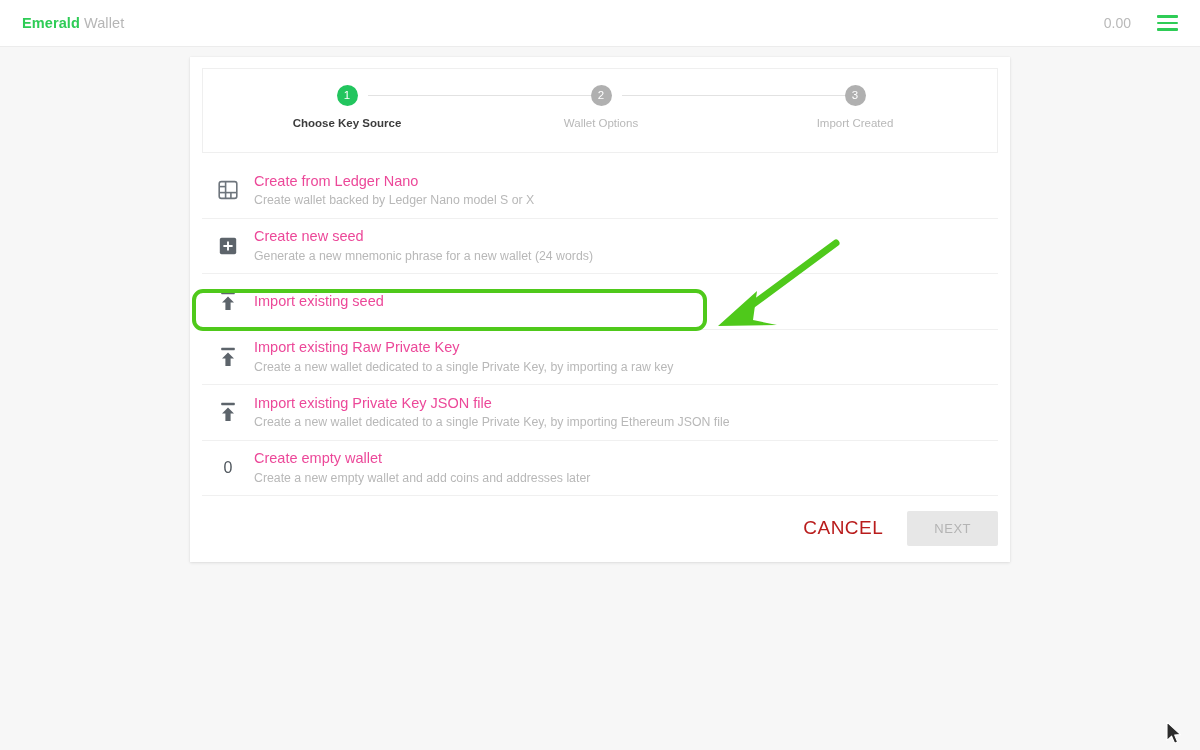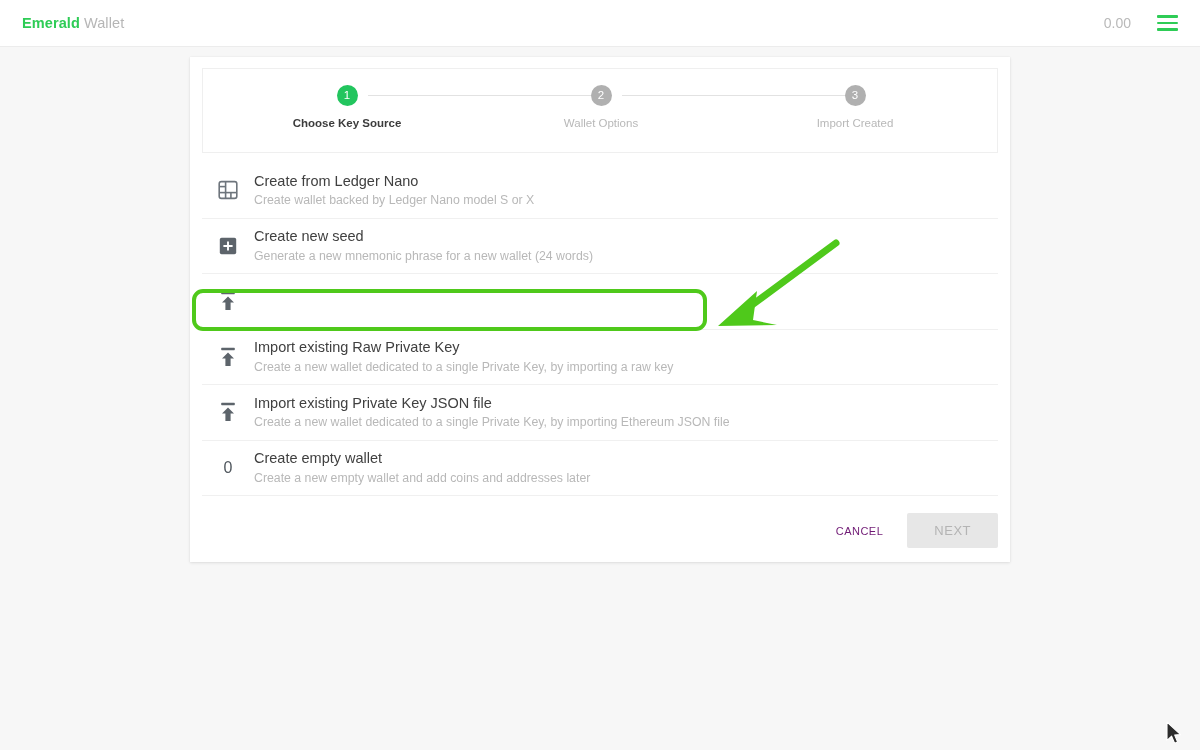--- a/index.html
+++ b/index.html
@@ -129,21 +129,21 @@
     width: 52px;
     flex: 0 0 52px;
     display: flex;
     align-items: center;
     justify-content: center;
     color: #6e757c;
   }
   .opt-text { display: flex; flex-direction: column; justify-content: center; }
   .opt-title {
     font-size: 14.5px;
-    color: #404040;
+    color: #ec4899;
     line-height: 1.25;
   }
   .opt-sub {
     font-size: 12.3px;
     color: #b8b8b8;
     line-height: 1.35;
     margin-top: 2px;
   }
 
   
@@ -156,22 +156,22 @@
   
   .footer {
     position: absolute;
     right: 12px; bottom: 14px;
     display: flex;
     align-items: center;
     gap: 16px;
   }
   .btn-cancel {
     background: none; border: none;
-    color: #701a75;
-    font-size: 11px;
+    color: #b91c1c;
+    font-size: 19px;
     letter-spacing: .5px;
     font-family: "Liberation Sans", sans-serif;
     padding: 9px 8px;
     cursor: pointer;
   }
   .btn-next {
     background: #e7e7e7;
     border: none;
     color: #b4b4b4;
     font-size: 13px;
@@ -273,20 +273,21 @@
     </div>
 
     <div class="option">
       <div class="opt-icon">
         <svg width="18" height="20" viewBox="0 0 18 20" aria-hidden="true">
           <rect x="2.2" y="0.8" width="13.6" height="2.4" rx="0.6" fill="#5d646b"></rect>
           <path d="M9 5.4 L15 11.4 H11.6 V19 H6.4 V11.4 H3 Z" fill="#5d646b"></path>
         </svg>
       </div>
       <div class="opt-text">
+        <div class="opt-title">Import existing seed</div>
       </div>
     </div>
 
     <div class="option">
       <div class="opt-icon">
         <svg width="18" height="20" viewBox="0 0 18 20" aria-hidden="true">
           <rect x="2.2" y="0.8" width="13.6" height="2.4" rx="0.6" fill="#5d646b"></rect>
           <path d="M9 5.4 L15 11.4 H11.6 V19 H6.4 V11.4 H3 Z" fill="#5d646b"></path>
         </svg>
       </div>

